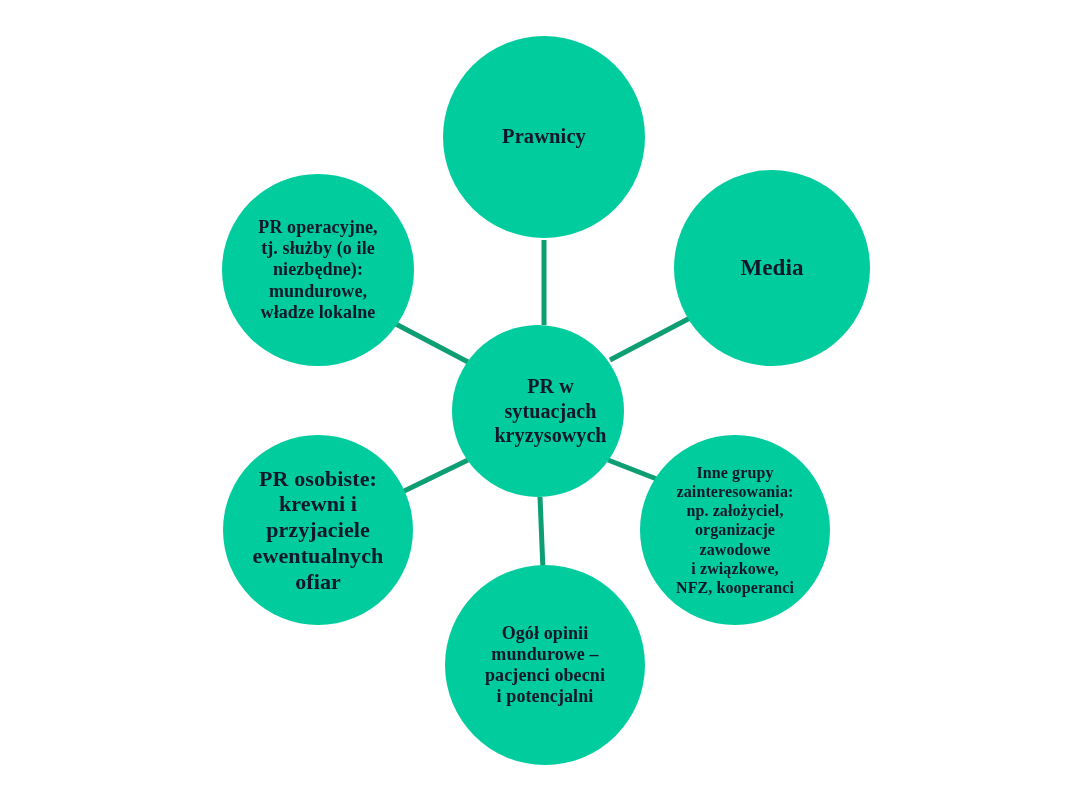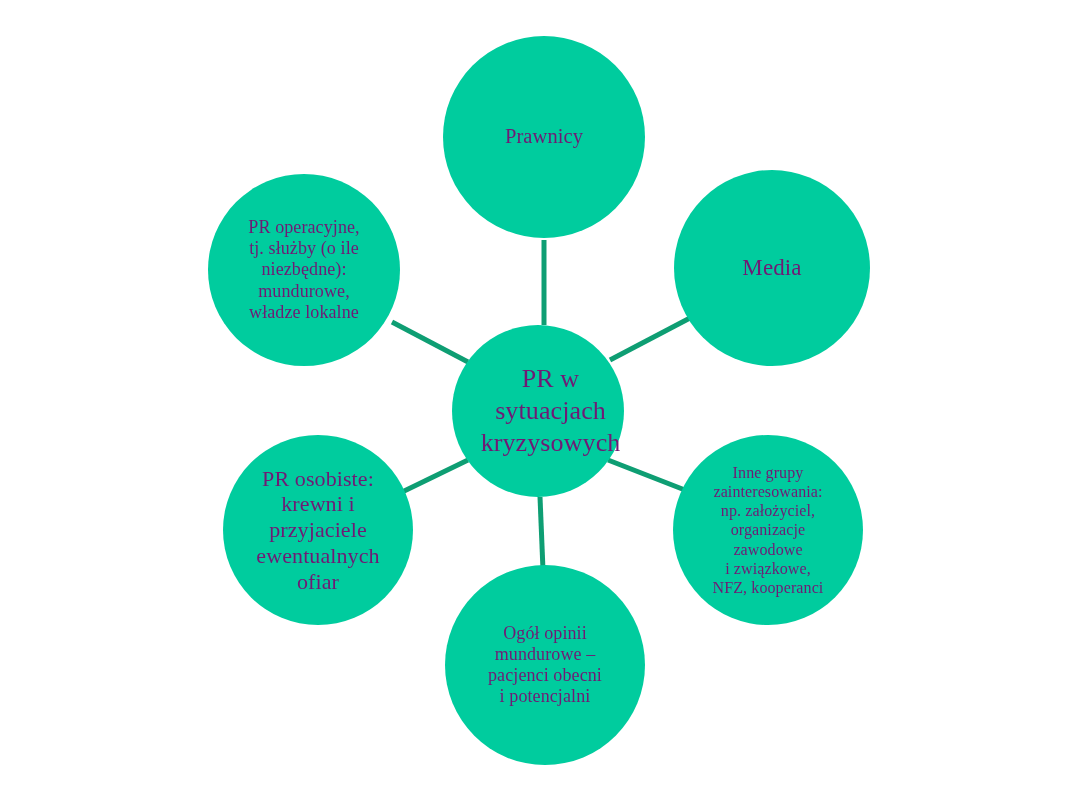--- a/index.html
+++ b/index.html
@@ -31,40 +31,40 @@
     border-radius: 50%;
     background: #00cc9e;
     display: flex;
     align-items: center;
     justify-content: center;
     box-sizing: border-box;
     z-index: 2;
   }
   .node-label {
     text-align: center;
-    color: #701a75;
-    font-weight: normal;
+    color: #0f172a;
+    font-weight: bold;
     line-height: 1.17;
     white-space: pre-line;
     letter-spacing: 0.1px;
     padding: 0 6px;
     box-sizing: border-box;
   }
   
   #node-prawnicy      { left: 443px; top: 36px;  width: 202px; height: 202px; }
-  #node-operacyjne    { left: 208px; top: 174px; width: 192px; height: 192px; }
+  #node-operacyjne    { left: 222px; top: 174px; width: 192px; height: 192px; }
   #node-media         { left: 674px; top: 170px; width: 196px; height: 196px; }
   #node-center        { left: 452px; top: 325px; width: 172px; height: 172px; }
   #node-osobiste      { left: 223px; top: 435px; width: 190px; height: 190px; }
-  #node-inne-grupy    { left: 673px; top: 435px; width: 190px; height: 190px; }
+  #node-inne-grupy    { left: 640px; top: 435px; width: 190px; height: 190px; }
   #node-ogol-opinii   { left: 445px; top: 565px; width: 200px; height: 200px; }
 
   #node-prawnicy    .node-label { font-size: 20.5px; }
   #node-media       .node-label { font-size: 23px; }
-  #node-center      .node-label { font-size: 26px; line-height: 1.24; margin-left: 25px; }
+  #node-center      .node-label { font-size: 20px; line-height: 1.24; margin-left: 25px; }
   #node-operacyjne  .node-label { font-size: 18px; }
   #node-osobiste    .node-label { font-size: 22px; }
   #node-ogol-opinii .node-label { font-size: 18px; }
   #node-inne-grupy  .node-label { font-size: 16px; line-height: 1.2; }
 </style>
 </head>
 <body>
 
 <div id="diagram-root">
 

